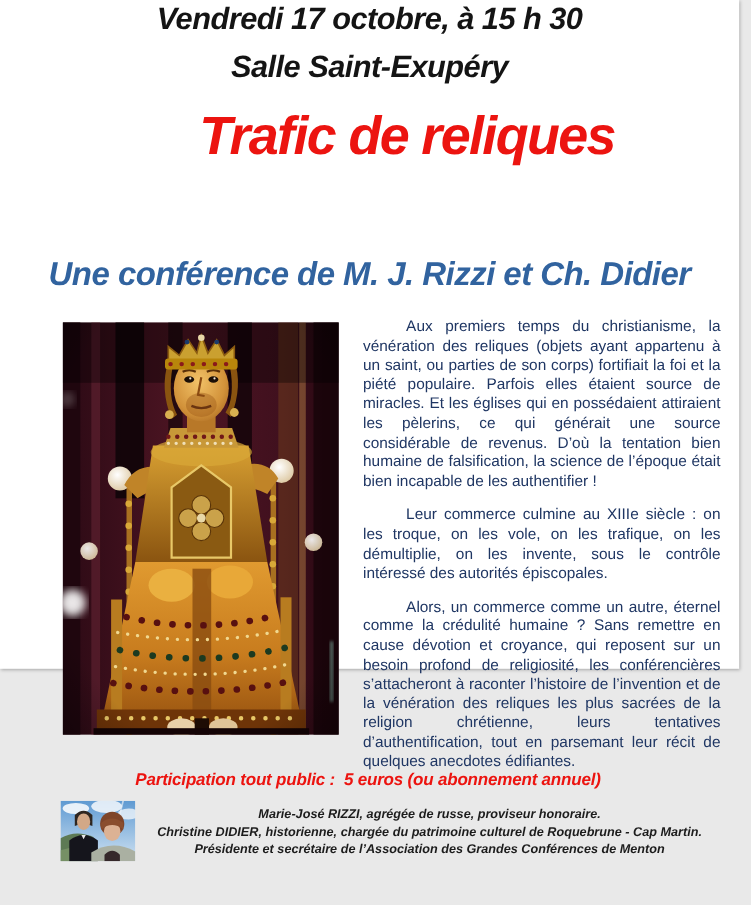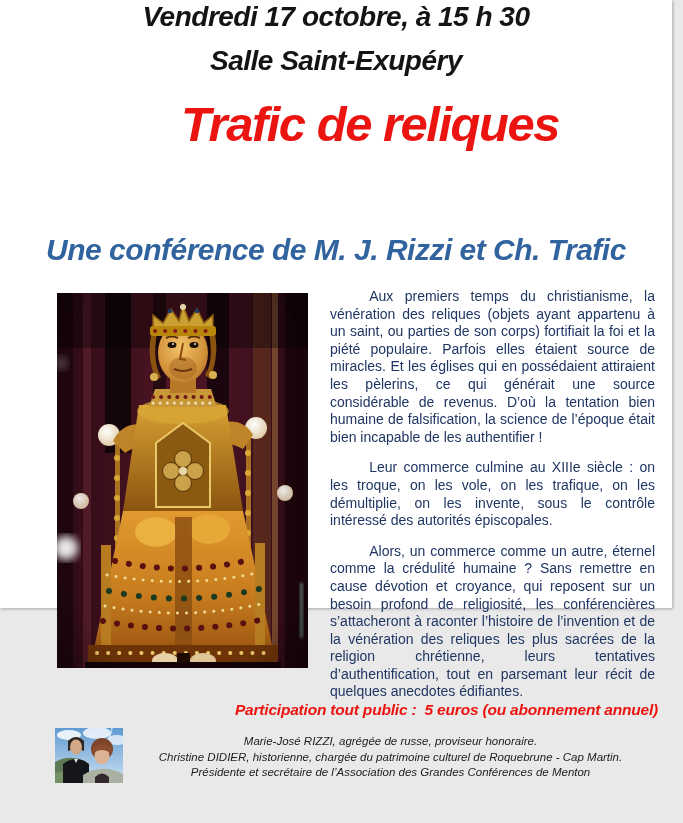--- a/index.html
+++ b/index.html
@@ -41,29 +41,29 @@
   }
   .reliquary-figure svg{display:block;width:251px;height:375px;}
   .text-col{
     position:absolute;left:330px;top:288px;width:325px;
     font-size:14px;line-height:17.6px;
     text-align:justify;
   }
   .text-col p{margin:0 0 13px 0;text-indent:2.8em;}
   .participation-line{
     position:absolute;left:123px;right:14px;top:701px;
-    text-align:right;
+    text-align:left;
     font-size:15.5px;font-weight:bold;font-style:italic;
     letter-spacing:-.2px;white-space:pre-wrap;
   }
   .credits{
     position:absolute;left:123px;right:14px;top:734px;
     text-align:center;
     font-size:11.5px;line-height:15.5px;
-    font-weight:normal;font-style:italic;color:#1c1c1c;
+    font-weight:bold;font-style:italic;color:#1c1c1c;
   }
   .credits div{margin:0;}
   .speakers-figure{
     position:absolute;left:55px;top:728px;width:68px;height:55px;
     margin:0;line-height:0;
   }
   .speakers-figure svg{display:block;width:68px;height:55px;}
 </style>
 </head>
 <body>
@@ -71,21 +71,21 @@
 <div class="page">
 
   <div class="date-line center">Vendredi 17 octobre, à 15 h 30</div>
 
   <div class="venue-line center">Salle Saint-Exupéry</div>
 
   <div class="main-title center" style="color:#ec1410;padding-left:34px;">
     <div>Trafic de reliques</div>
   </div>
 
-  <div class="subtitle center" style="color:#31639f;">Une conférence de M. J. Rizzi et Ch. Trafic</div>
+  <div class="subtitle center" style="color:#31639f;">Une conférence de M. J. Rizzi et Ch. Didier</div>
 
   <figure class="reliquary-figure">
     <svg viewBox="0 0 251 375" preserveAspectRatio="none">
       <defs>
         <linearGradient id="curt" x1="0" y1="0" x2="1" y2="0">
           <stop offset="0" stop-color="#2c0a15"></stop>
           <stop offset="0.45" stop-color="#4e1523"></stop>
           <stop offset="0.8" stop-color="#40101e"></stop>
           <stop offset="1" stop-color="#24060f"></stop>
         </linearGradient>

